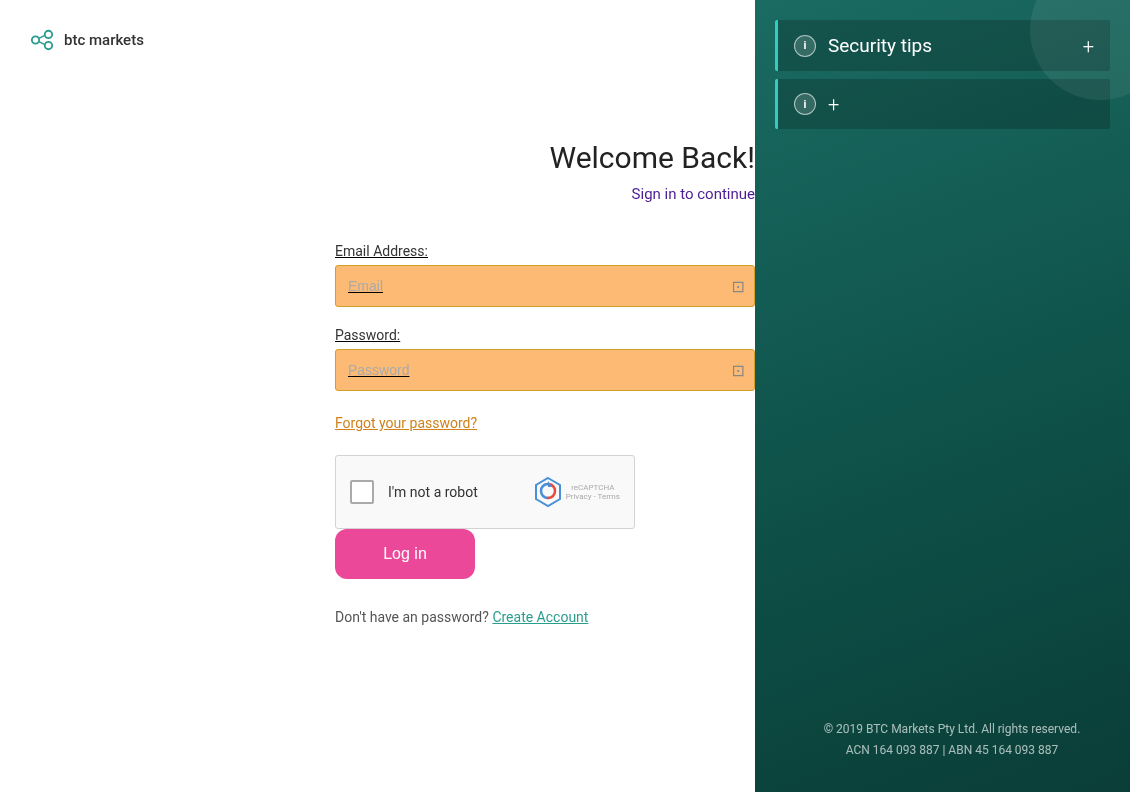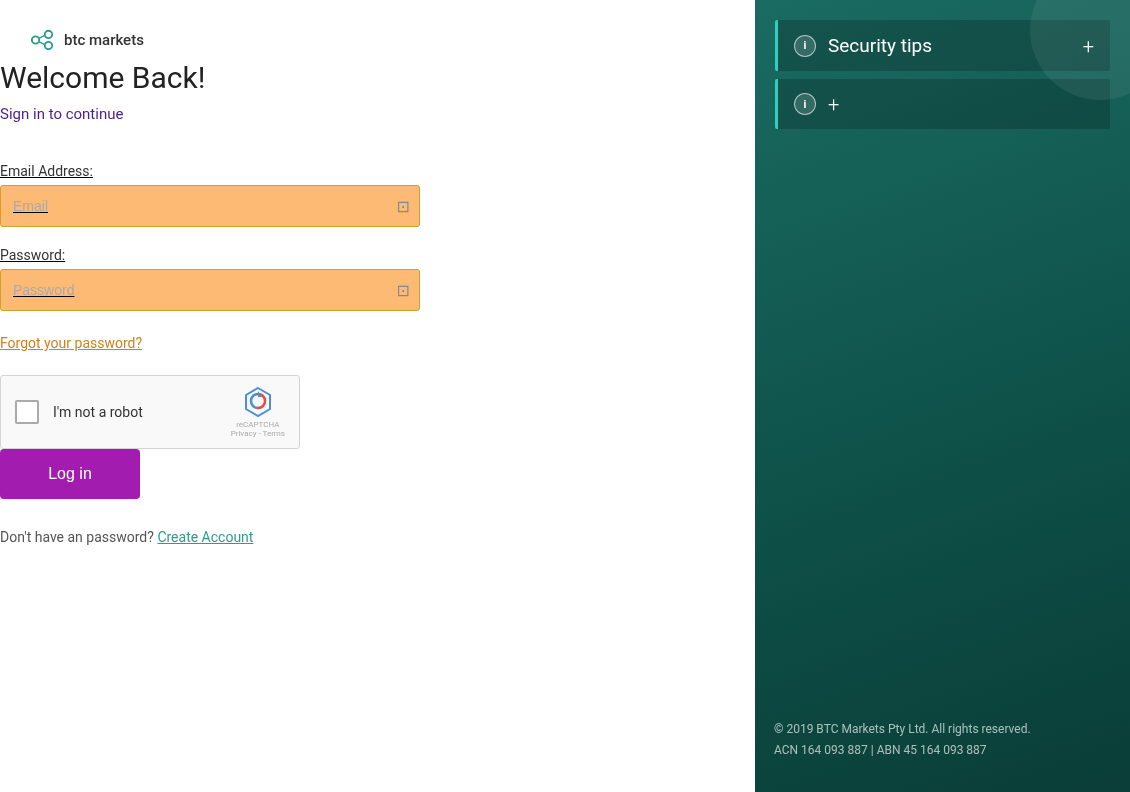--- a/index.html
+++ b/index.html
@@ -10,21 +10,22 @@
       height: 792px;
       overflow: hidden;
     }
 
     
     .left-panel {
       flex: 0 0 755px;
       background: #fff;
       display: flex;
       flex-direction: column;
-      align-items: flex-start;
+      align-items: flex-end;
+      padding-top: 80px;
       position: relative;
     }
 
     .logo {
       position: absolute;
       top: 28px;
       left: 28px;
       display: flex;
       align-items: center;
       gap: 8px;
@@ -135,45 +136,45 @@
     }
 
     .recaptcha-label {
       font-size: 14px;
       color: #333;
       flex: 1;
     }
 
     .recaptcha-branding {
       display: flex;
-      flex-direction: column;
+      flex-direction: row;
       align-items: center;
       gap: 2px;
     }
 
     .recaptcha-logo {
       width: 32px;
       height: 32px;
     }
 
     .recaptcha-text {
       font-size: 8px;
       color: #aaa;
       text-align: center;
     }
 
     .login-btn {
       width: 140px;
       height: 50px;
-      background: #a21caf;
+      background: #ec4899;
       color: #fff;
       font-size: 16px;
       font-weight: 500;
       border: none;
-      border-radius: 4px;
+      border-radius: 12px;
       cursor: pointer;
       display: block;
       margin-bottom: 30px;
     }
 
     .create-account-text {
       font-size: 14px;
       color: #555;
     }
 
@@ -232,21 +233,21 @@
       font-size: 20px;
       font-weight: 300;
       line-height: 1;
     }
 
     .right-footer {
       position: absolute;
       bottom: 30px;
       left: 0;
       right: 0;
-      text-align: left;
+      text-align: center;
       color: rgba(255,255,255,0.65);
       font-size: 12px;
       line-height: 1.8;
       padding-left: 19px;
     }
 
     
     .deco-circle {
       position: absolute;
       top: -40px;

